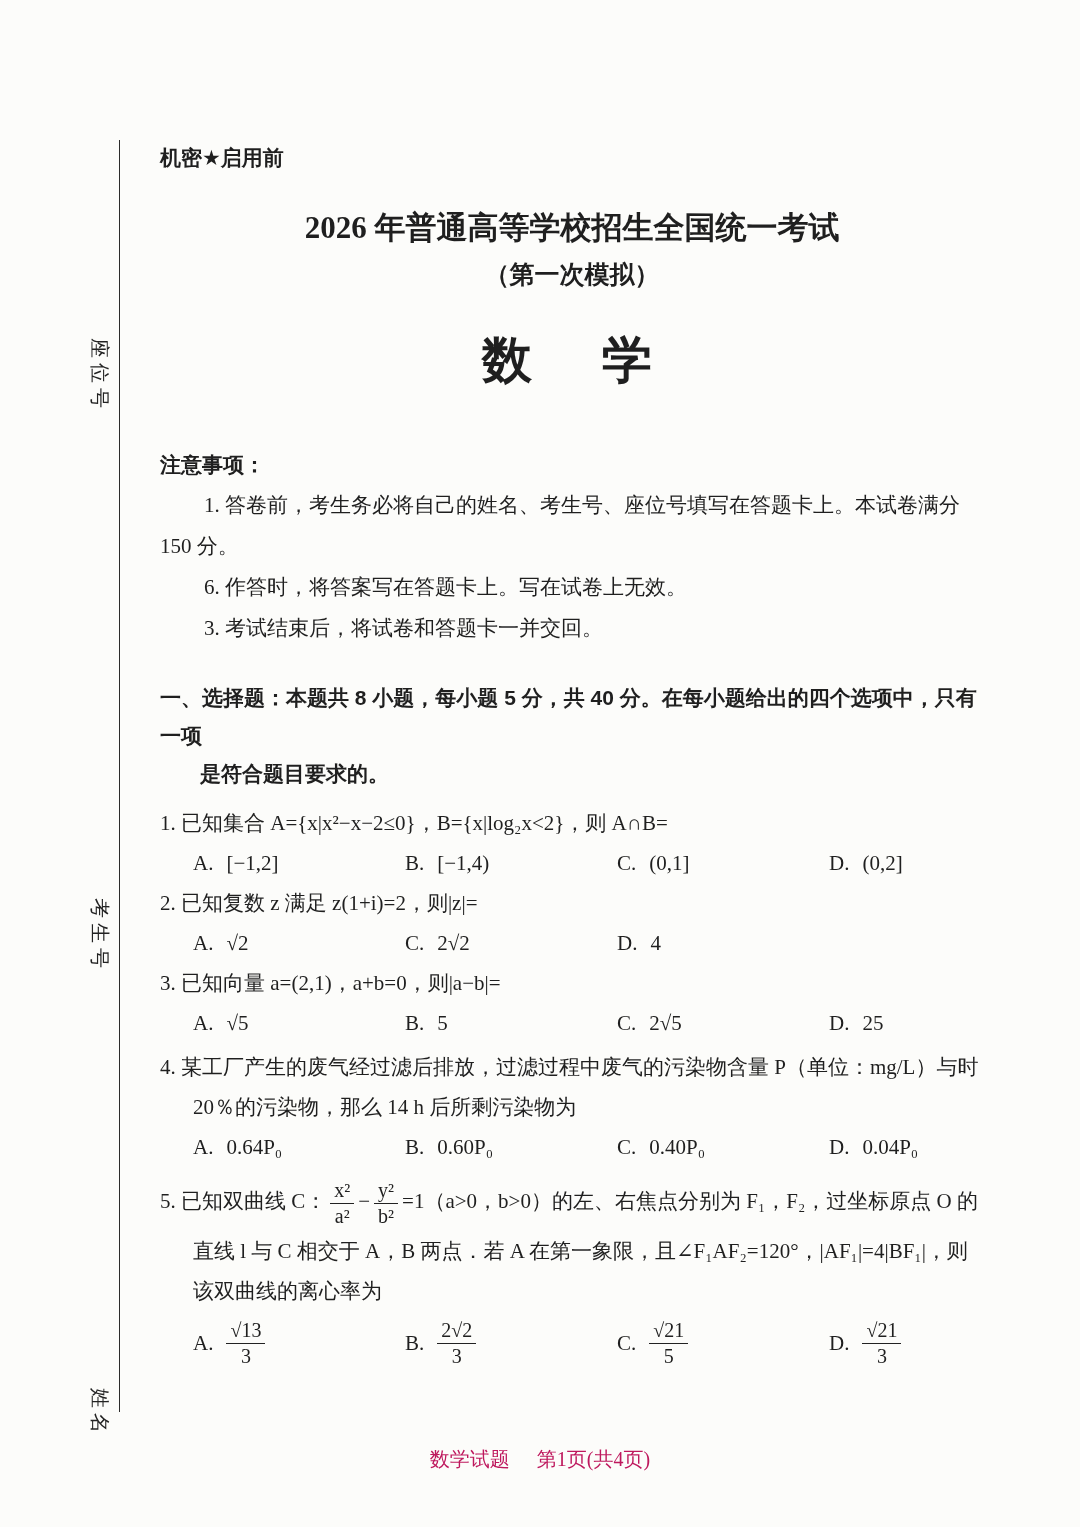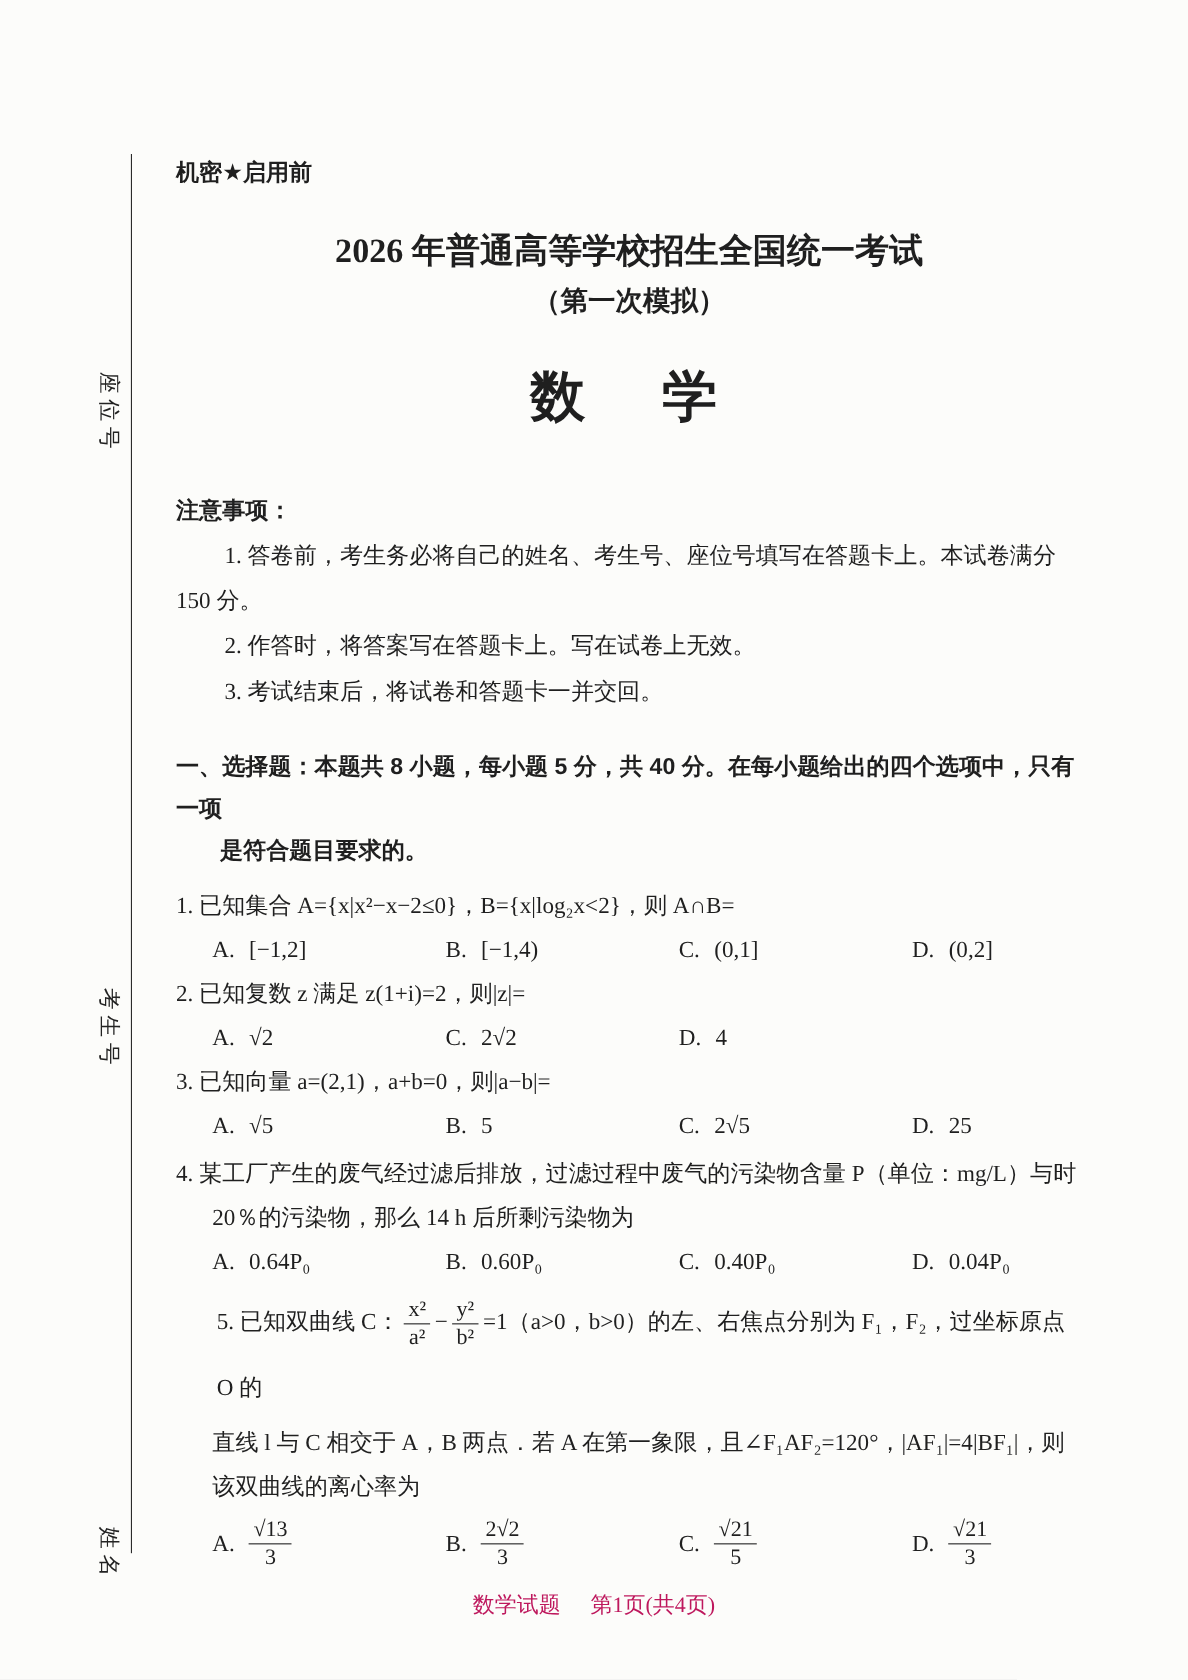--- a/index.html
+++ b/index.html
@@ -61,21 +61,21 @@
   .opt .opt-text { margin-left:13px; }
 
   .frac {
     display:inline-block; vertical-align:middle;
     text-align:center; line-height:1.15; margin:0 4px;
     font-size:20px;
   }
   .frac .num { display:block; border-bottom:1.4px solid #222; padding:0 4px 1px; }
   .frac .den { display:block; padding-top:1px; }
 
-  .tall-line { line-height:60px;margin-left:37px; }
+  .tall-line { line-height:60px; }
   .frac-row { align-items:center; height:64px; }
   .frac-row .opt { display:flex; align-items:center; }
   .frac-row .frac { margin-left:13px; }
 
   sup { font-size:0.7em; }
 
   .footer {
     position:absolute; left:0; right:0; top:1444px;
     text-align:center; font-size:20px; color:#be185d; line-height:30px;
   }
@@ -95,21 +95,21 @@
 
     <div class="confidential">机密★启用前</div>
 
     <div class="title">2026 年普通高等学校招生全国统一考试</div>
     <div class="subtitle">（第一次模拟）</div>
     <div class="subject">数　学</div>
 
     <div class="notice-heading">注意事项：</div>
     <div class="notice-line indent">1. 答卷前，考生务必将自己的姓名、考生号、座位号填写在答题卡上。本试卷满分</div>
     <div class="notice-line">150 分。</div>
-    <div class="notice-line indent">2. 作答时，将答案写在答题卡上。写在试卷上无效。</div>
+    <div class="notice-line indent">6. 作答时，将答案写在答题卡上。写在试卷上无效。</div>
     <div class="notice-line indent">3. 考试结束后，将试卷和答题卡一并交回。</div>
 
     <div class="sec-heading">
       <div class="line1">一、选择题：本题共 8 小题，每小题 5 分，共 40 分。在每小题给出的四个选项中，只有一项</div>
       <div class="line2">是符合题目要求的。</div>
     </div>
 
     <div class="questions">
 
       <div class="question">

